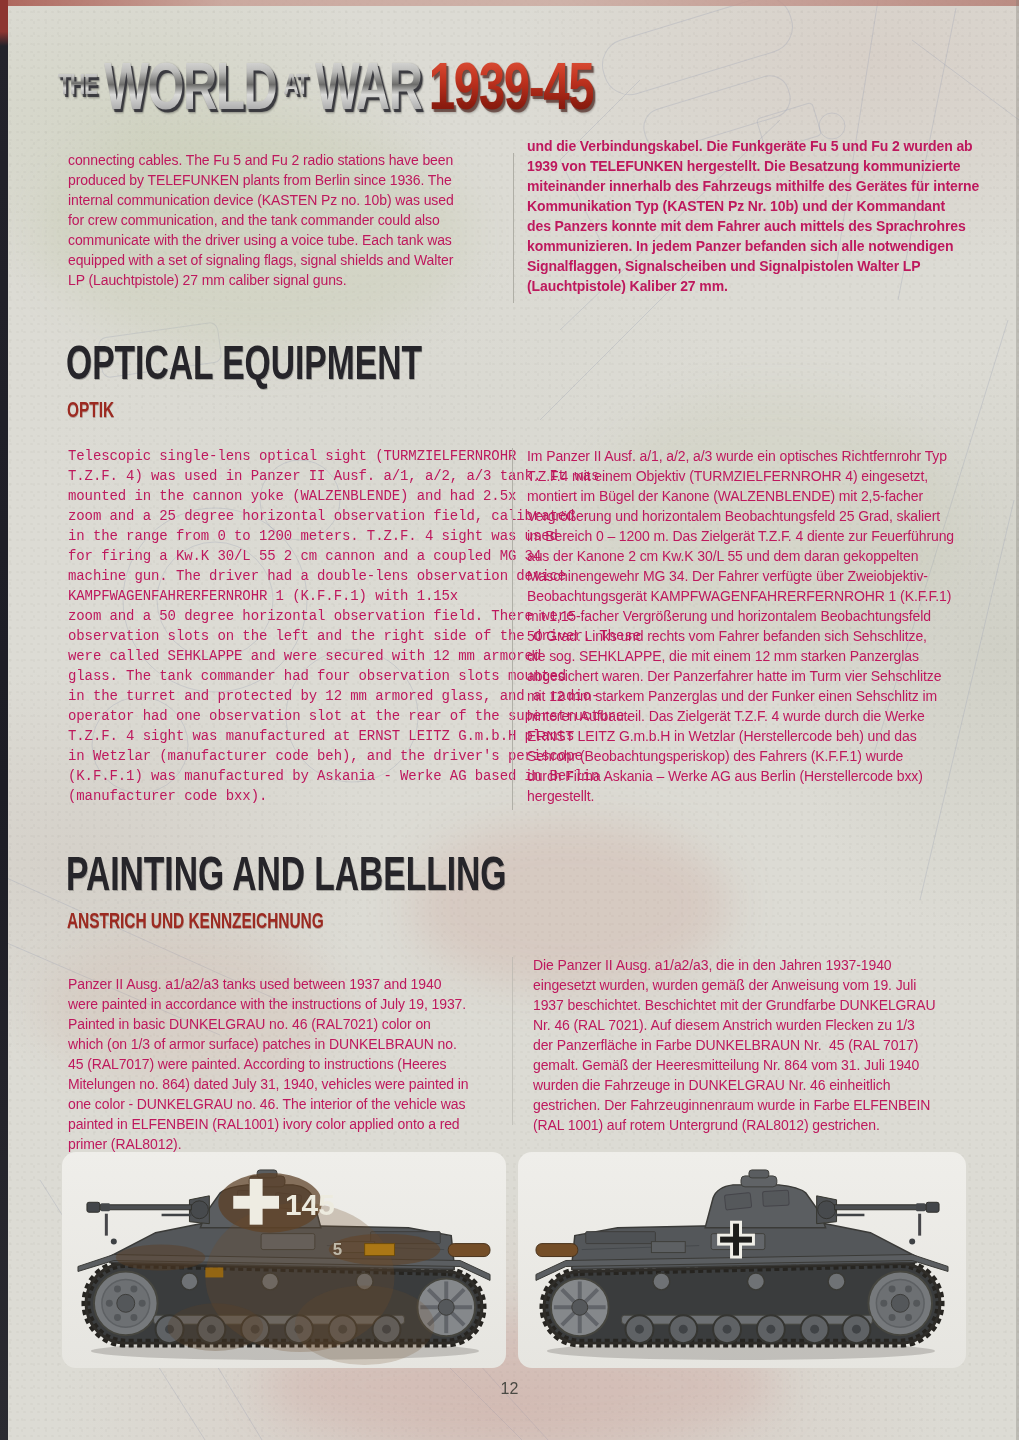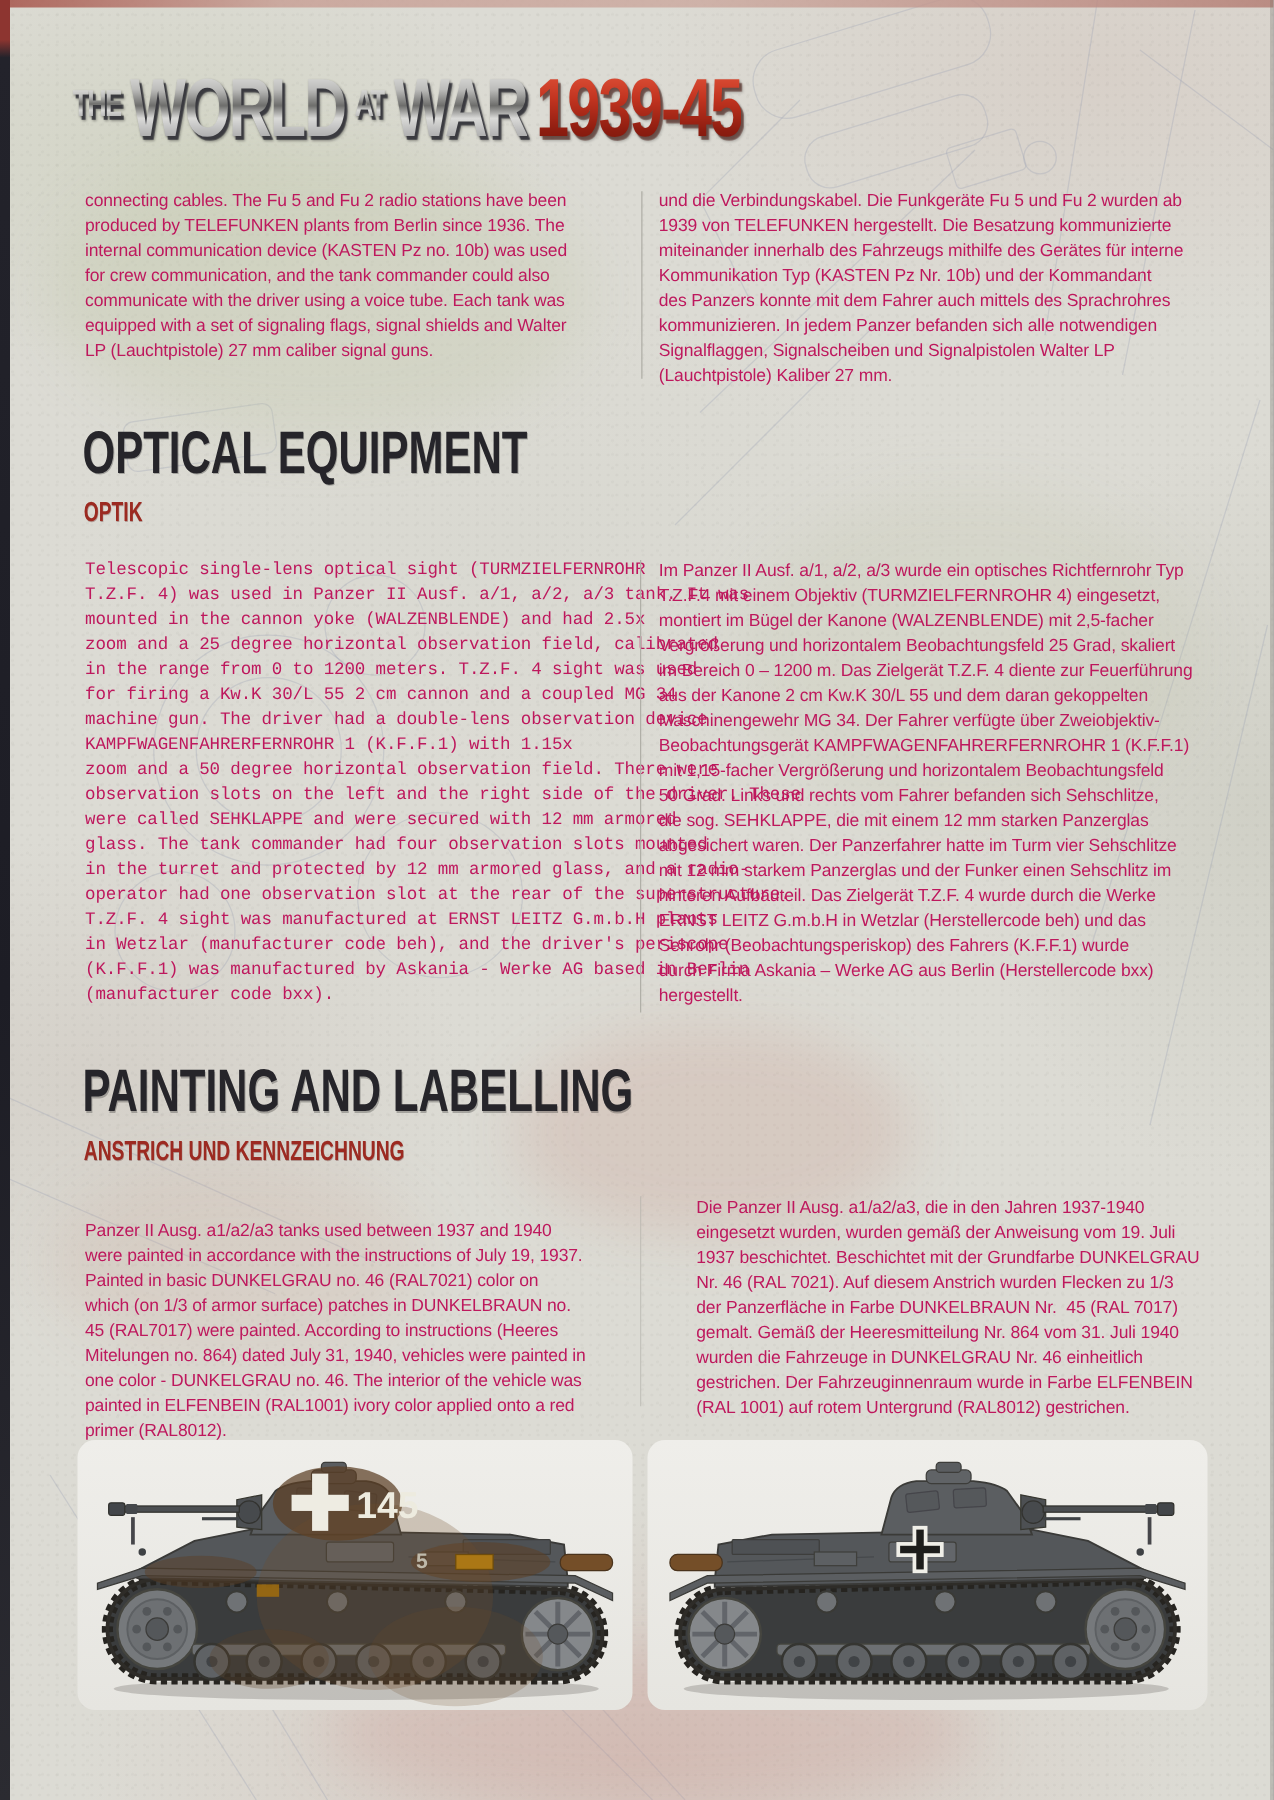--- a/index.html
+++ b/index.html
@@ -118,21 +118,21 @@
   </div>
 
   <div class="col" style="left:68px; top:150px;">connecting cables. The Fu 5 and Fu 2 radio stations have been
 produced by TELEFUNKEN plants from Berlin since 1936. The
 internal communication device (KASTEN Pz no. 10b) was used
 for crew communication, and the tank commander could also
 communicate with the driver using a voice tube. Each tank was
 equipped with a set of signaling flags, signal shields and Walter
 LP (Lauchtpistole) 27 mm caliber signal guns.</div>
   <div class="divider" style="left:513px; top:153px; height:150px;"></div>
-  <div class="col" style="left:527px; top:150px;">und die Verbindungskabel. Die Funkgeräte Fu 5 und Fu 2 wurden ab
+  <div class="col" style="left:527px; top:136px;font-weight:bold;">und die Verbindungskabel. Die Funkgeräte Fu 5 und Fu 2 wurden ab
 1939 von TELEFUNKEN hergestellt. Die Besatzung kommunizierte
 miteinander innerhalb des Fahrzeugs mithilfe des Gerätes für interne
 Kommunikation Typ (KASTEN Pz Nr. 10b) und der Kommandant
 des Panzers konnte mit dem Fahrer auch mittels des Sprachrohres
 kommunizieren. In jedem Panzer befanden sich alle notwendigen
 Signalflaggen, Signalscheiben und Signalpistolen Walter LP
 (Lauchtpistole) Kaliber 27 mm.</div>
 
   <div class="display title-big" style="left:66px; top:338px;">OPTICAL EQUIPMENT</div>
   <div class="display title-red" style="left:67px; top:398px;">OPTIK</div>
@@ -179,21 +179,21 @@
   <div class="col" style="left:68px; top:974px;">Panzer II Ausg. a1/a2/a3 tanks used between 1937 and 1940
 were painted in accordance with the instructions of July 19, 1937.
 Painted in basic DUNKELGRAU no. 46 (RAL7021) color on
 which (on 1/3 of armor surface) patches in DUNKELBRAUN no.
 45 (RAL7017) were painted. According to instructions (Heeres
 Mitelungen no. 864) dated July 31, 1940, vehicles were painted in
 one color - DUNKELGRAU no. 46. The interior of the vehicle was
 painted in ELFENBEIN (RAL1001) ivory color applied onto a red
 primer (RAL8012).</div>
   <div class="divider" style="left:512px; top:957px; height:168px; opacity:.55;"></div>
-  <div class="col" style="left:557px; top:955px;">Die Panzer II Ausg. a1/a2/a3, die in den Jahren 1937-1940
+  <div class="col" style="left:533px; top:955px;">Die Panzer II Ausg. a1/a2/a3, die in den Jahren 1937-1940
 eingesetzt wurden, wurden gemäß der Anweisung vom 19. Juli
 1937 beschichtet. Beschichtet mit der Grundfarbe DUNKELGRAU
 Nr. 46 (RAL 7021). Auf diesem Anstrich wurden Flecken zu 1/3
 der Panzerfläche in Farbe DUNKELBRAUN Nr.  45 (RAL 7017)
 gemalt. Gemäß der Heeresmitteilung Nr. 864 vom 31. Juli 1940
 wurden die Fahrzeuge in DUNKELGRAU Nr. 46 einheitlich
 gestrichen. Der Fahrzeuginnenraum wurde in Farbe ELFENBEIN
 (RAL 1001) auf rotem Untergrund (RAL8012) gestrichen.</div>
 
   <div class="panel" style="left:62px; top:1152px; width:444px; height:216px;"></div>
@@ -304,17 +304,18 @@
   <svg class="tank" style="left:522px; top:1158px;" width="438" height="211" viewBox="0 0 440 212">
     <use href="#pz2-body"></use>
     <g>
       <rect x="196" y="76" width="38" height="12" fill="#f0efe8"></rect>
       <rect x="209" y="63" width="12" height="38" fill="#f0efe8"></rect>
       <rect x="199" y="79" width="32" height="6" fill="#1d1d1b"></rect>
       <rect x="212" y="66" width="6" height="32" fill="#1d1d1b"></rect>
     </g>
   </svg>
 
+  <div class="page-number">12</div>
 
   <div class="edge-top"></div>
   <div class="edge-left"></div>
   <div class="edge-right"></div>
 </div>
 
 </body></html>

